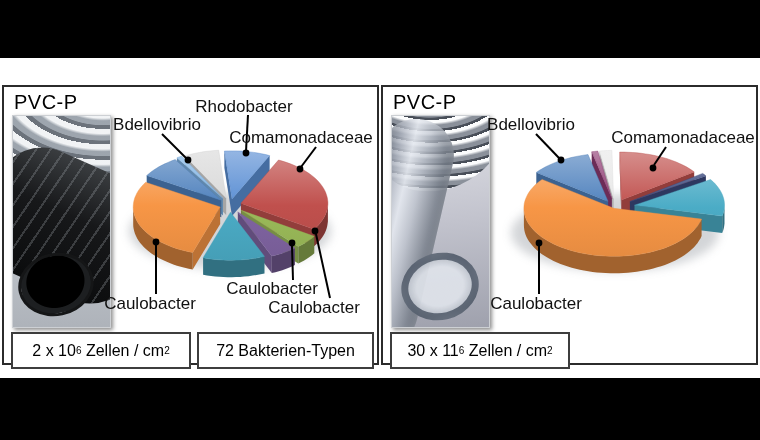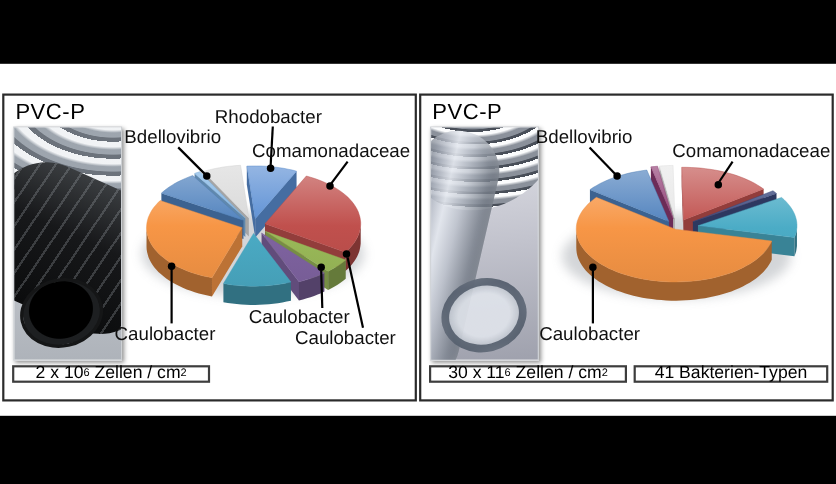--- a/index.html
+++ b/index.html
@@ -32,21 +32,21 @@
     box-shadow:inset 0 0 10px rgba(255,255,255,.35);}
   .photoR .ring{position:absolute;left:9%;bottom:3.5%;width:66%;height:25%;transform:rotate(-14deg);border-radius:50%;
     border:7px solid rgba(68,78,94,.78);background:radial-gradient(ellipse,rgba(224,228,235,.9) 52%,rgba(148,156,168,.85) 100%);}
   
   .chart-area{position:absolute;inset:0;}
   .pie-svg,.leader-svg{position:absolute;left:0;top:0;width:373px;height:276px;overflow:visible;}
   .slice-label{position:absolute;transform:translate(-50%,-50%);font-size:17px;color:#101010;white-space:nowrap;}
   .leader-svg line{stroke:#000;stroke-width:2;}
   .leader-svg circle{fill:#000;}
   
-  .stat-box{position:absolute;top:245px;height:16px;box-sizing:border-box;border:2px solid #3d3d3d;background:#fff;
+  .stat-box{position:absolute;top:245px;height:37px;box-sizing:border-box;border:2px solid #3d3d3d;background:#fff;
     display:flex;align-items:center;justify-content:center;font-size:16px;color:#000;}
   .stat-box span{white-space:pre;}
   .stat-box sup{font-size:10px;line-height:0;vertical-align:super;white-space:pre;}
   .b1{left:7px;width:180px;}
   .b2{left:193px;width:177px;}
 </style>
 </head>
 <body>
 
 <div class="stage">
@@ -180,20 +180,23 @@
         <div class="slice-label" style="left:268px;top:202px">Caulobacter</div>
         <div class="slice-label" style="left:310px;top:221px">Caulobacter</div>
       </div>
 
       <div class="stat-box b1">
         <span>2 x 10</span>
           <sup>6</sup>
           <span> Zellen / cm</span>
           <sup>2</sup>
       </div>
+      <div class="stat-box b2">
+        <span>72 Bakterien-Typen</span>
+      </div>
     </section>
 
     <section class="panel">
       <h2 class="panel-title">PVC-P</h2>
 
       <div class="photo photoR">
         <div class="coil"></div>
         <div class="tube"></div>
         <div class="ring"></div>
       </div>
@@ -284,22 +287,19 @@
         <div class="slice-label" style="left:300px;top:51px">Comamonadaceae</div>
         <div class="slice-label" style="left:153px;top:217px">Caulobacter</div>
       </div>
 
       <div class="stat-box b1">
         <span>30 x 11</span>
           <sup>6</sup>
           <span> Zellen / cm</span>
           <sup>2</sup>
       </div>
-      <div class="stat-box b2">
-        <span>41 Bakterien-Typen</span>
-      </div>
     </section>
 
   </div>
 
   <div class="letterbox top"></div>
   <div class="letterbox bottom"></div>
 </div>
 
 </body></html>

